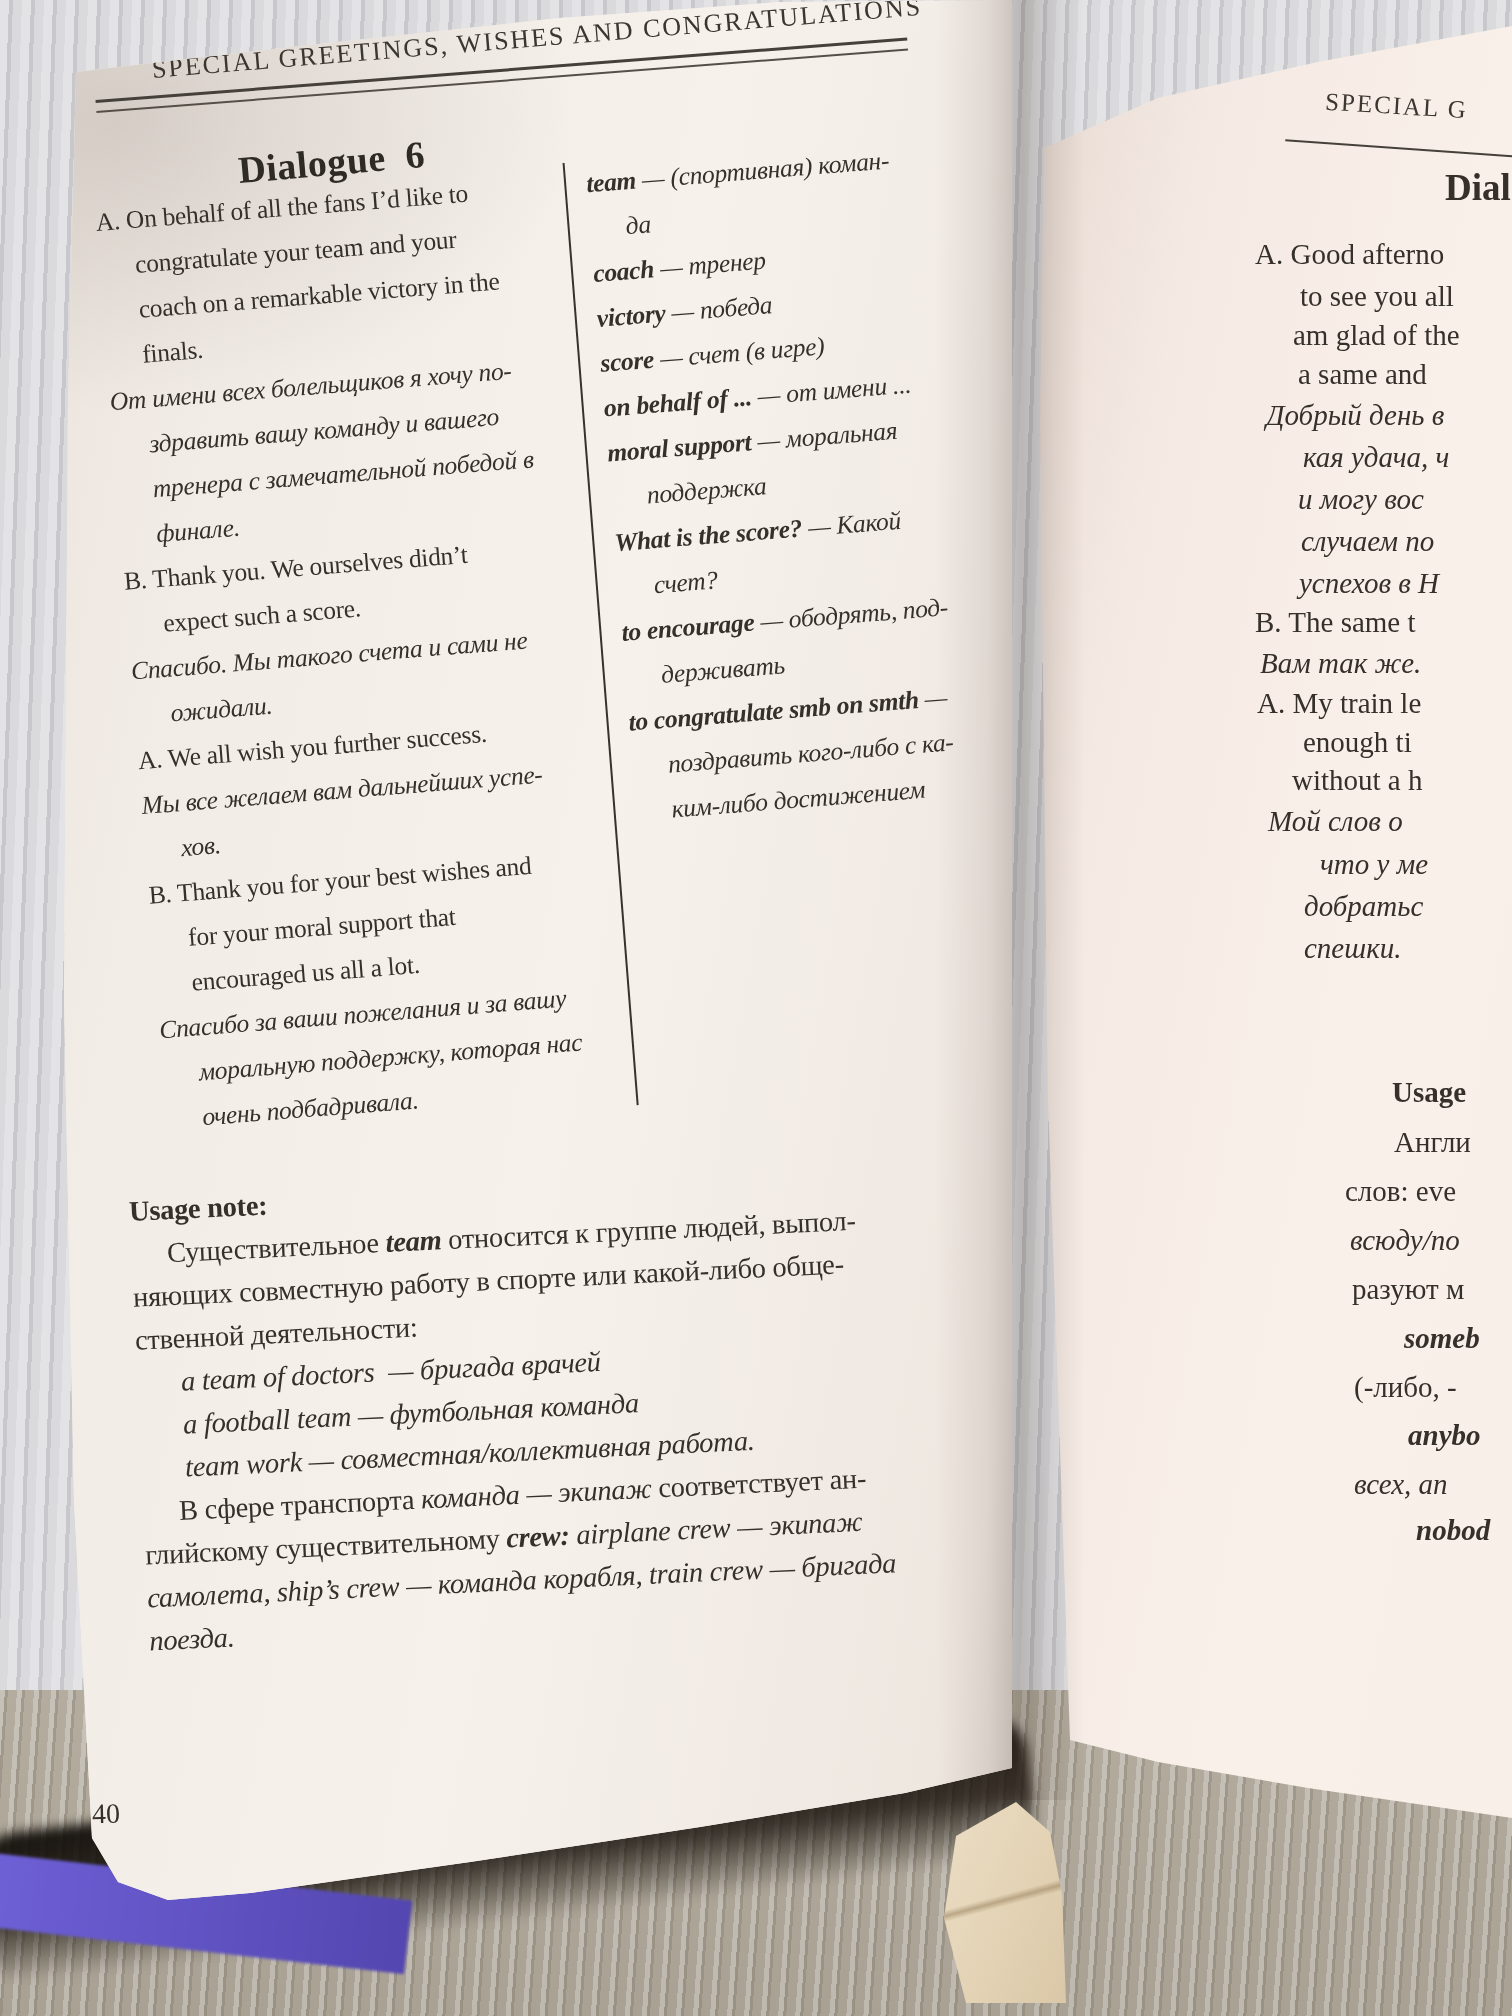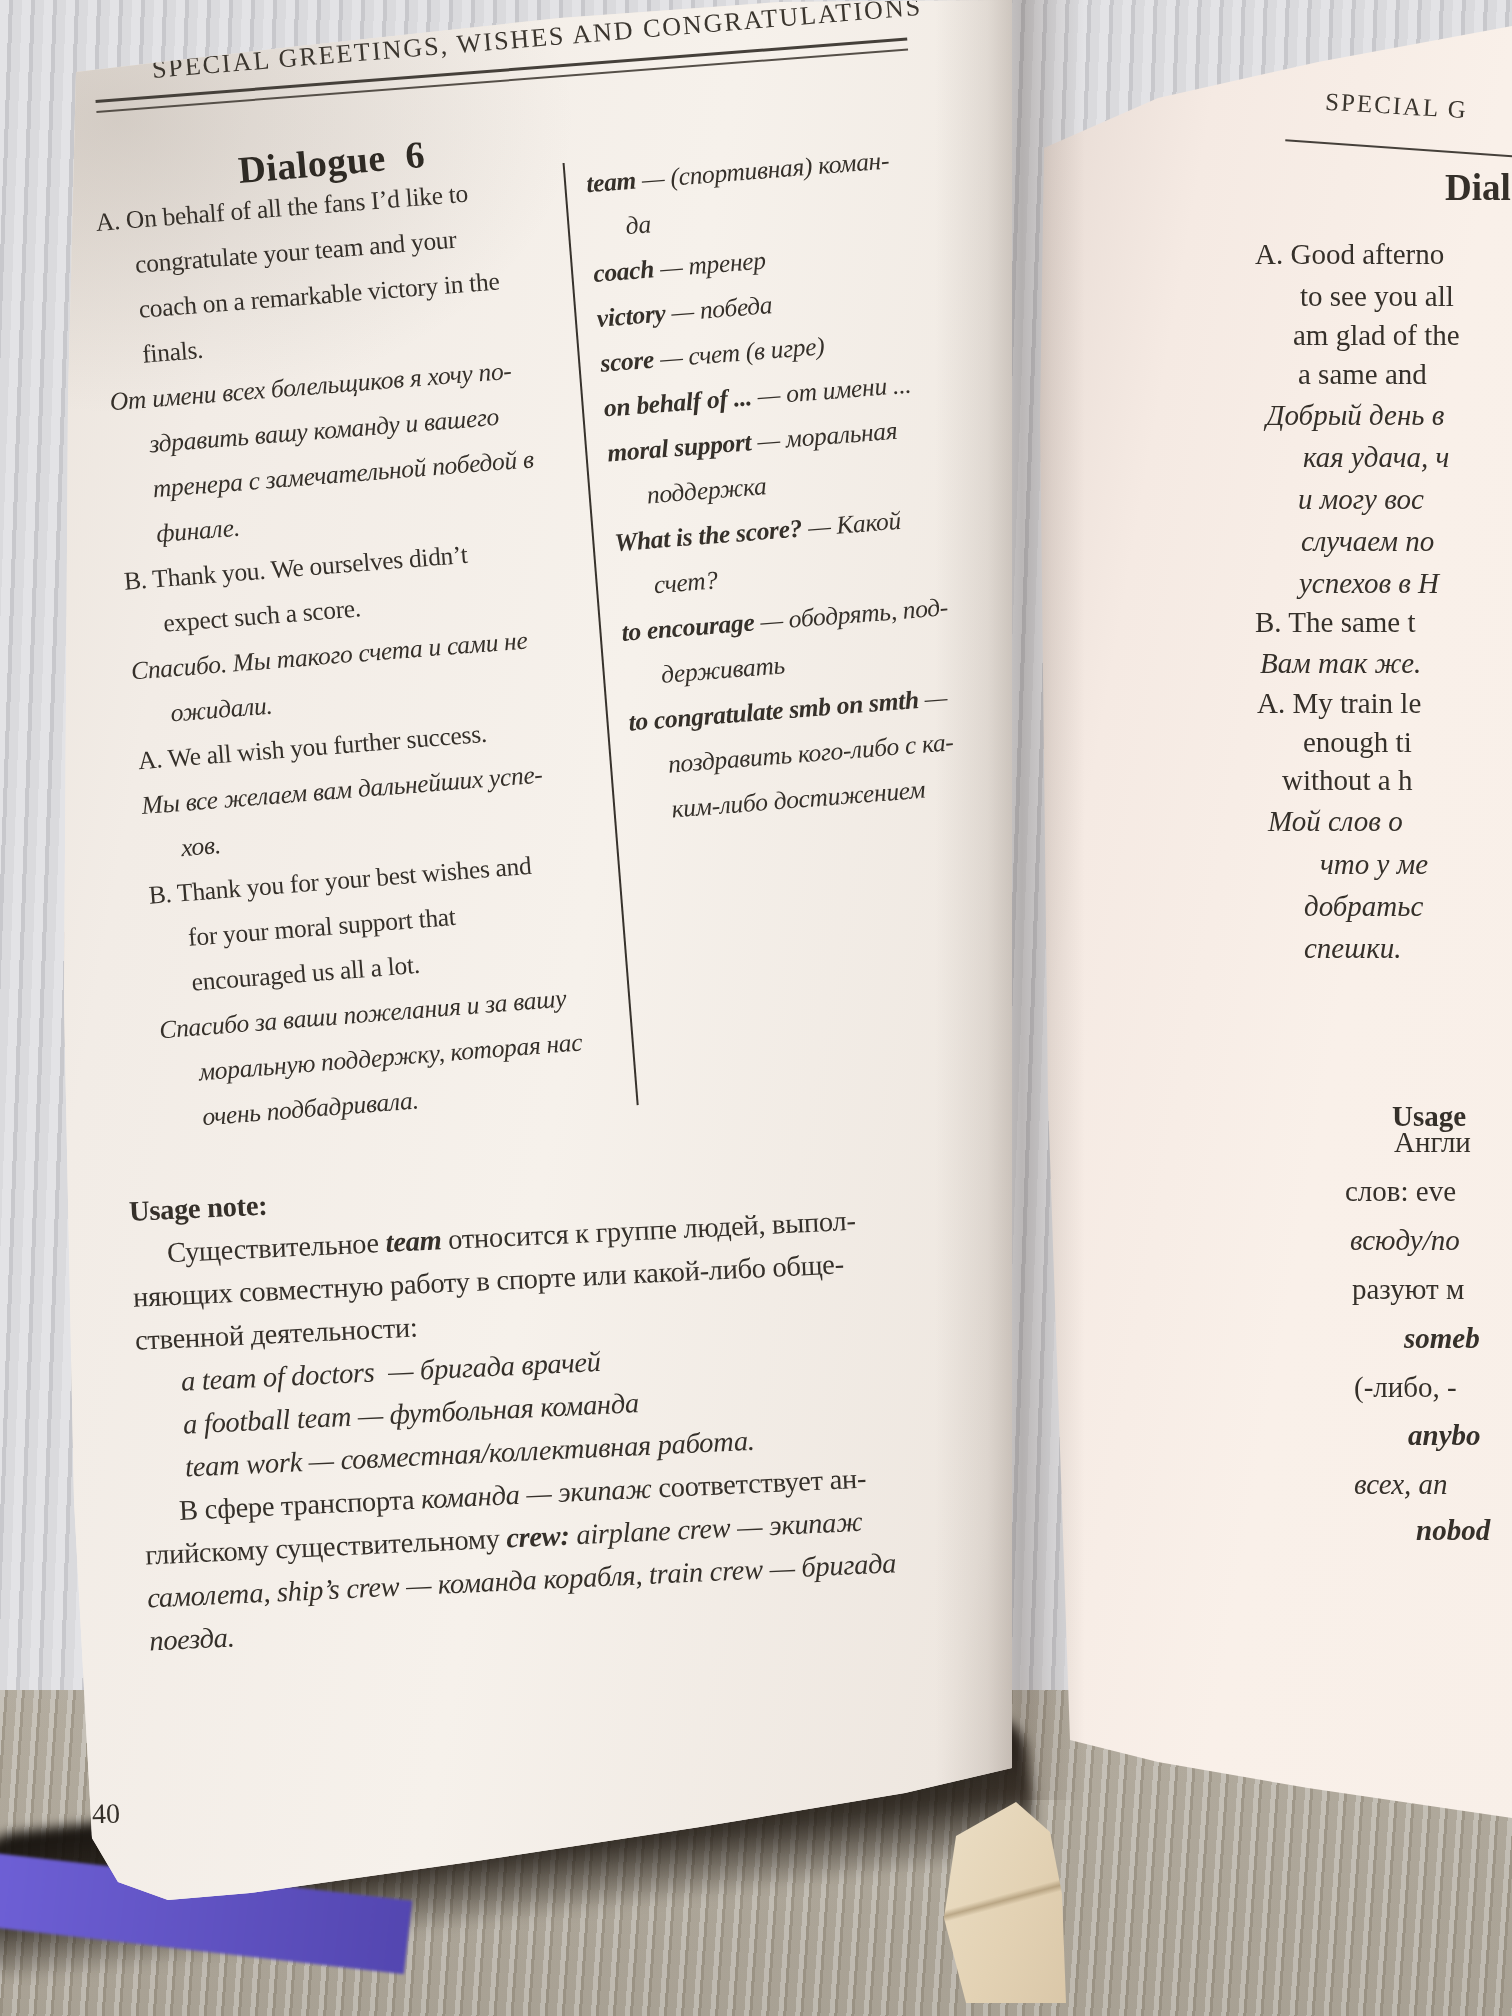--- a/index.html
+++ b/index.html
@@ -67,21 +67,21 @@
   .usage-ex{margin-left:44px;font-style:italic;white-space:pre;}
   .lp-pagenum{position:absolute;left:92px;top:1798px;font-size:28px;transform:rotate(-1.5deg);}
   
   .rp-header{position:absolute;left:317px;top:92px;transform:rotate(3.5deg);
     font-size:25px;letter-spacing:2px;white-space:nowrap;color:#3b362f;}
   .rp-rule{position:absolute;left:277px;top:148px;width:250px;height:2px;
     background:#45403a;transform:rotate(4deg);}
   .rp-title{position:absolute;left:437px;top:166px;font-size:37px;font-weight:bold;white-space:nowrap;}
   .rp-line{position:absolute;font-size:29px;white-space:nowrap;}
   .rp-ru{font-style:italic;}
-  .rp-b{font-weight:bold;margin-top:24px;}
+  .rp-b{font-weight:bold;}
   .rp-bi{font-weight:bold;font-style:italic;}
 </style>
 </head>
 <body>
 
 <div class="photo">
   <div class="bg-wood"></div>
   <div class="shadow-under"></div>
   <div class="cover-purple"></div>
 
@@ -160,21 +160,21 @@
     <div class="rp-line" style="left:290px;top:358px">a same and</div>
     <div class="rp-line rp-ru" style="left:258px;top:399px">Добрый день в</div>
     <div class="rp-line rp-ru" style="left:295px;top:441px">кая удача, ч</div>
     <div class="rp-line rp-ru" style="left:290px;top:483px">и могу вос</div>
     <div class="rp-line rp-ru" style="left:293px;top:525px">случаем по</div>
     <div class="rp-line rp-ru" style="left:291px;top:567px">успехов в Н</div>
     <div class="rp-line" style="left:247px;top:606px">B. The same t</div>
     <div class="rp-line rp-ru" style="left:252px;top:647px">Вам так же.</div>
     <div class="rp-line" style="left:249px;top:687px">A. My train le</div>
     <div class="rp-line" style="left:295px;top:726px">enough ti</div>
-    <div class="rp-line" style="left:274px;top:764px">without a h</div>
+    <div class="rp-line" style="left:284px;top:764px">without a h</div>
     <div class="rp-line rp-ru" style="left:260px;top:805px">Мой слов о</div>
     <div class="rp-line rp-ru" style="left:312px;top:848px">что у ме</div>
     <div class="rp-line rp-ru" style="left:296px;top:890px">добратьс</div>
     <div class="rp-line rp-ru" style="left:296px;top:932px">спешки.</div>
     <div class="rp-line rp-b" style="left:384px;top:1076px">Usage</div>
     <div class="rp-line" style="left:386px;top:1126px">Англи</div>
     <div class="rp-line" style="left:337px;top:1175px">слов: eve</div>
     <div class="rp-line rp-ru" style="left:342px;top:1224px">всюду/по</div>
     <div class="rp-line" style="left:344px;top:1273px">разуют м</div>
     <div class="rp-line rp-bi" style="left:396px;top:1322px">someb</div>

